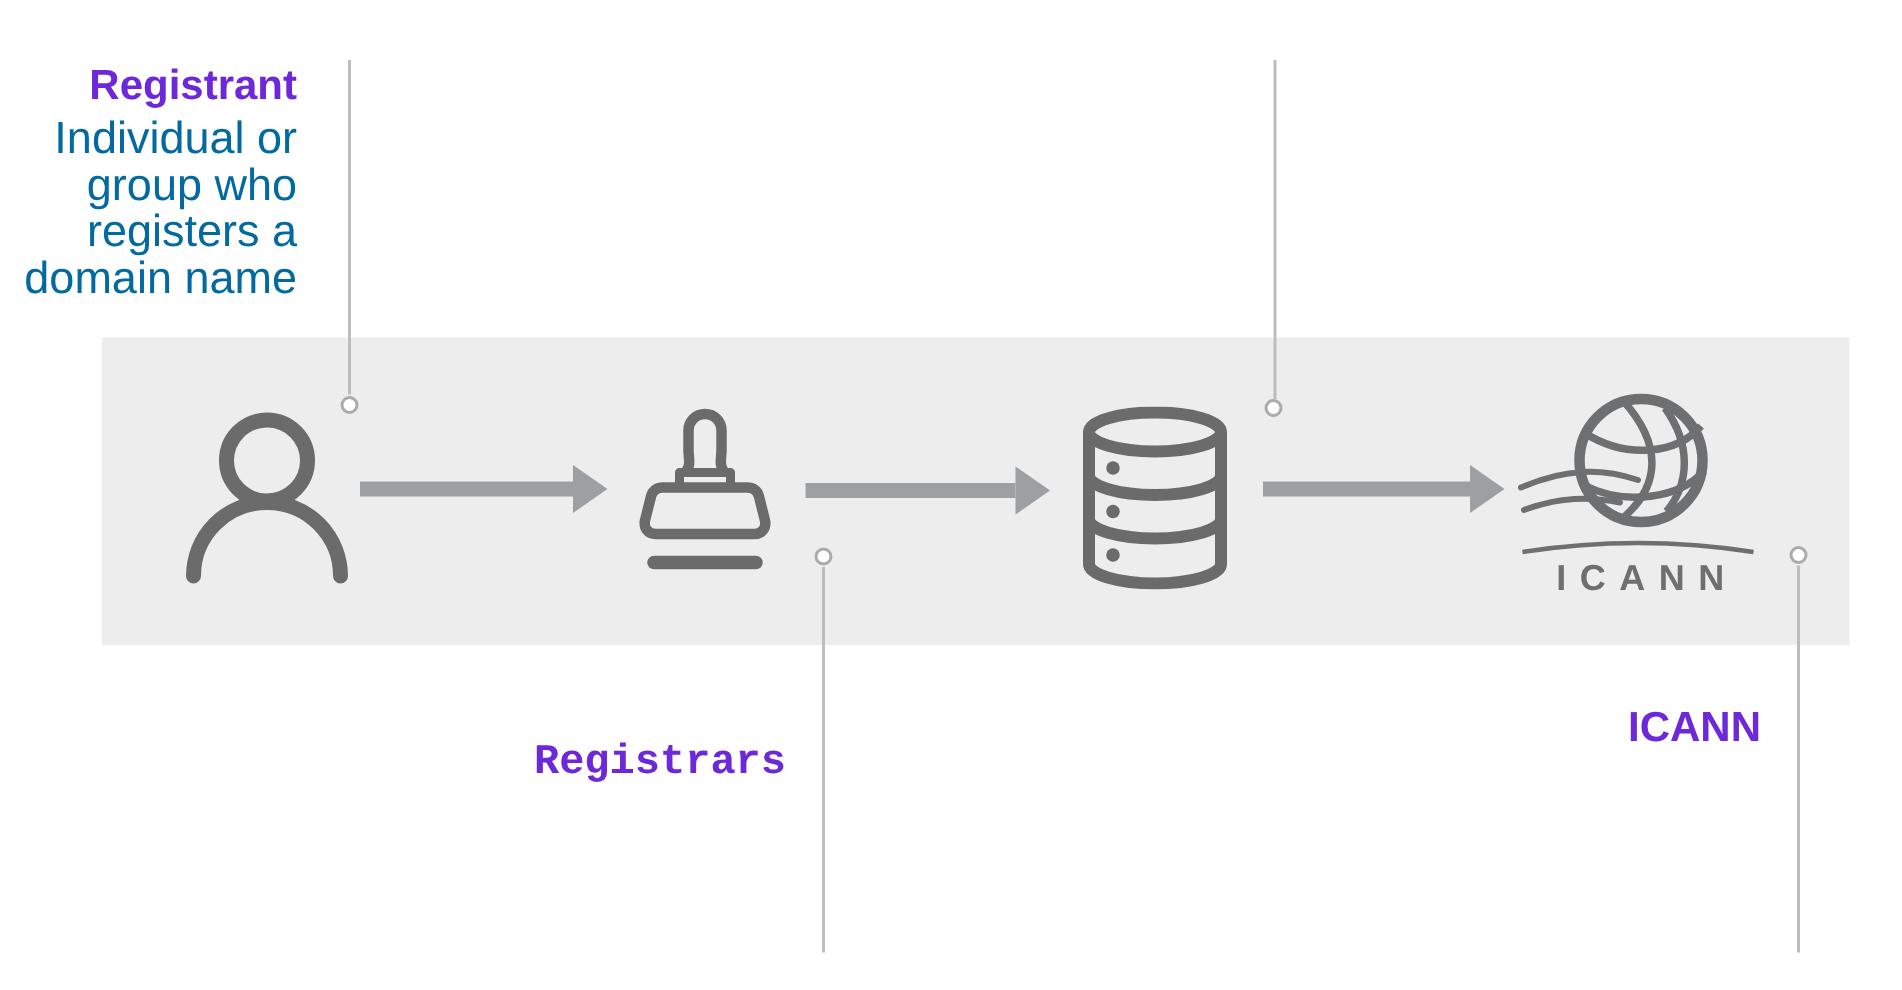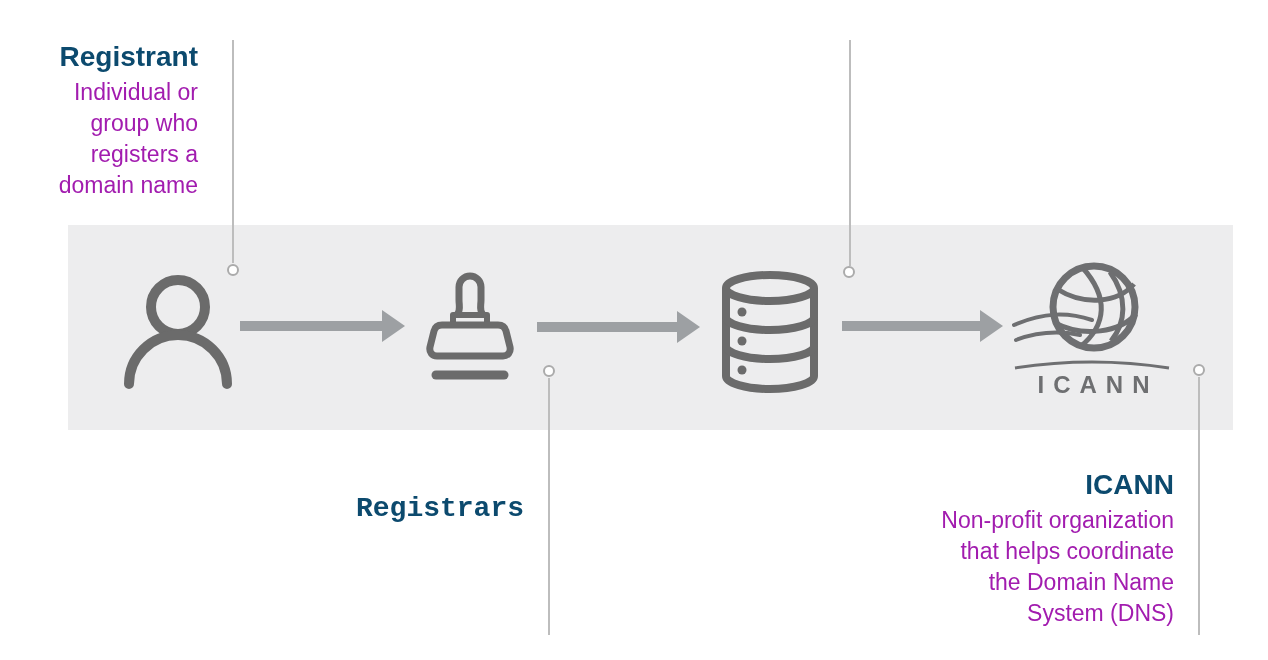--- a/index.html
+++ b/index.html
@@ -4,22 +4,22 @@
 <style>
   html,body { margin:0; padding:0; background:#ffffff; }
   .canvas {
     position:relative; width:1268px; height:660px; background:#ffffff;
     font-family:"Liberation Sans", sans-serif; overflow:hidden;
   }
   .band { position:absolute; left:68px; top:225px; width:1165px; height:205px; background:#EDEDEE; }
 
   
   .callout { position:absolute; text-align:right; }
-  .callout .title { font-size:28px; font-weight:700; color:#0c4a6e; line-height:34px; }
-  .callout .desc  { font-size:23px; color:#a21caf; line-height:31px; white-space:pre-line; margin-top:3px; }
+  .callout .title { font-size:28px; font-weight:700; color:#6d28d9; line-height:34px; }
+  .callout .desc  { font-size:30px; color:#0369a1; line-height:31px; white-space:pre-line; margin-top:3px; }
 
   
   .leader { position:absolute; width:2px; background:#BDBDBD; }
   .dot { position:absolute; width:12px; height:12px; border-radius:50%;
          background:#ffffff; border:2px solid #ABABAB; box-sizing:border-box; }
 
   
   .arrow { position:absolute; display:flex; align-items:center; height:32px; }
   .arrow .shaft { flex:1; height:10px; background:#9DA0A3; }
   .arrow .head  { width:0; height:0; border-left:23px solid #9DA0A3;
@@ -50,24 +50,20 @@
   <div class="dot" style="left:843px; top:266px;"></div>
 
   <div class="callout" style="top:492px; right:744px;font-family:Liberation Mono, monospace;">
     <div class="title">Registrars</div>
   </div>
   <div class="dot" style="left:543px; top:365px;"></div>
   <div class="leader" style="left:548px; top:378px; height:257px;"></div>
 
   <div class="callout" style="top:468px; right:94px;">
     <div class="title">ICANN</div>
-    <div class="desc">Non-profit organization
-that helps coordinate
-the Domain Name
-System (DNS)</div>
   </div>
   <div class="dot" style="left:1193px; top:364px;"></div>
   <div class="leader" style="left:1198px; top:377px; height:258px;"></div>
 
   <div class="icon" style="left:121px; top:272px;">
     <svg width="114" height="118" viewBox="0 0 114 118" fill="none" stroke="#6B6B6B">
       <circle cx="57" cy="35" r="27" stroke-width="10"></circle>
       <path d="M8,112 A49,49 0 0 1 106,112" stroke-width="10" stroke-linecap="round"></path>
     </svg>
   </div>

